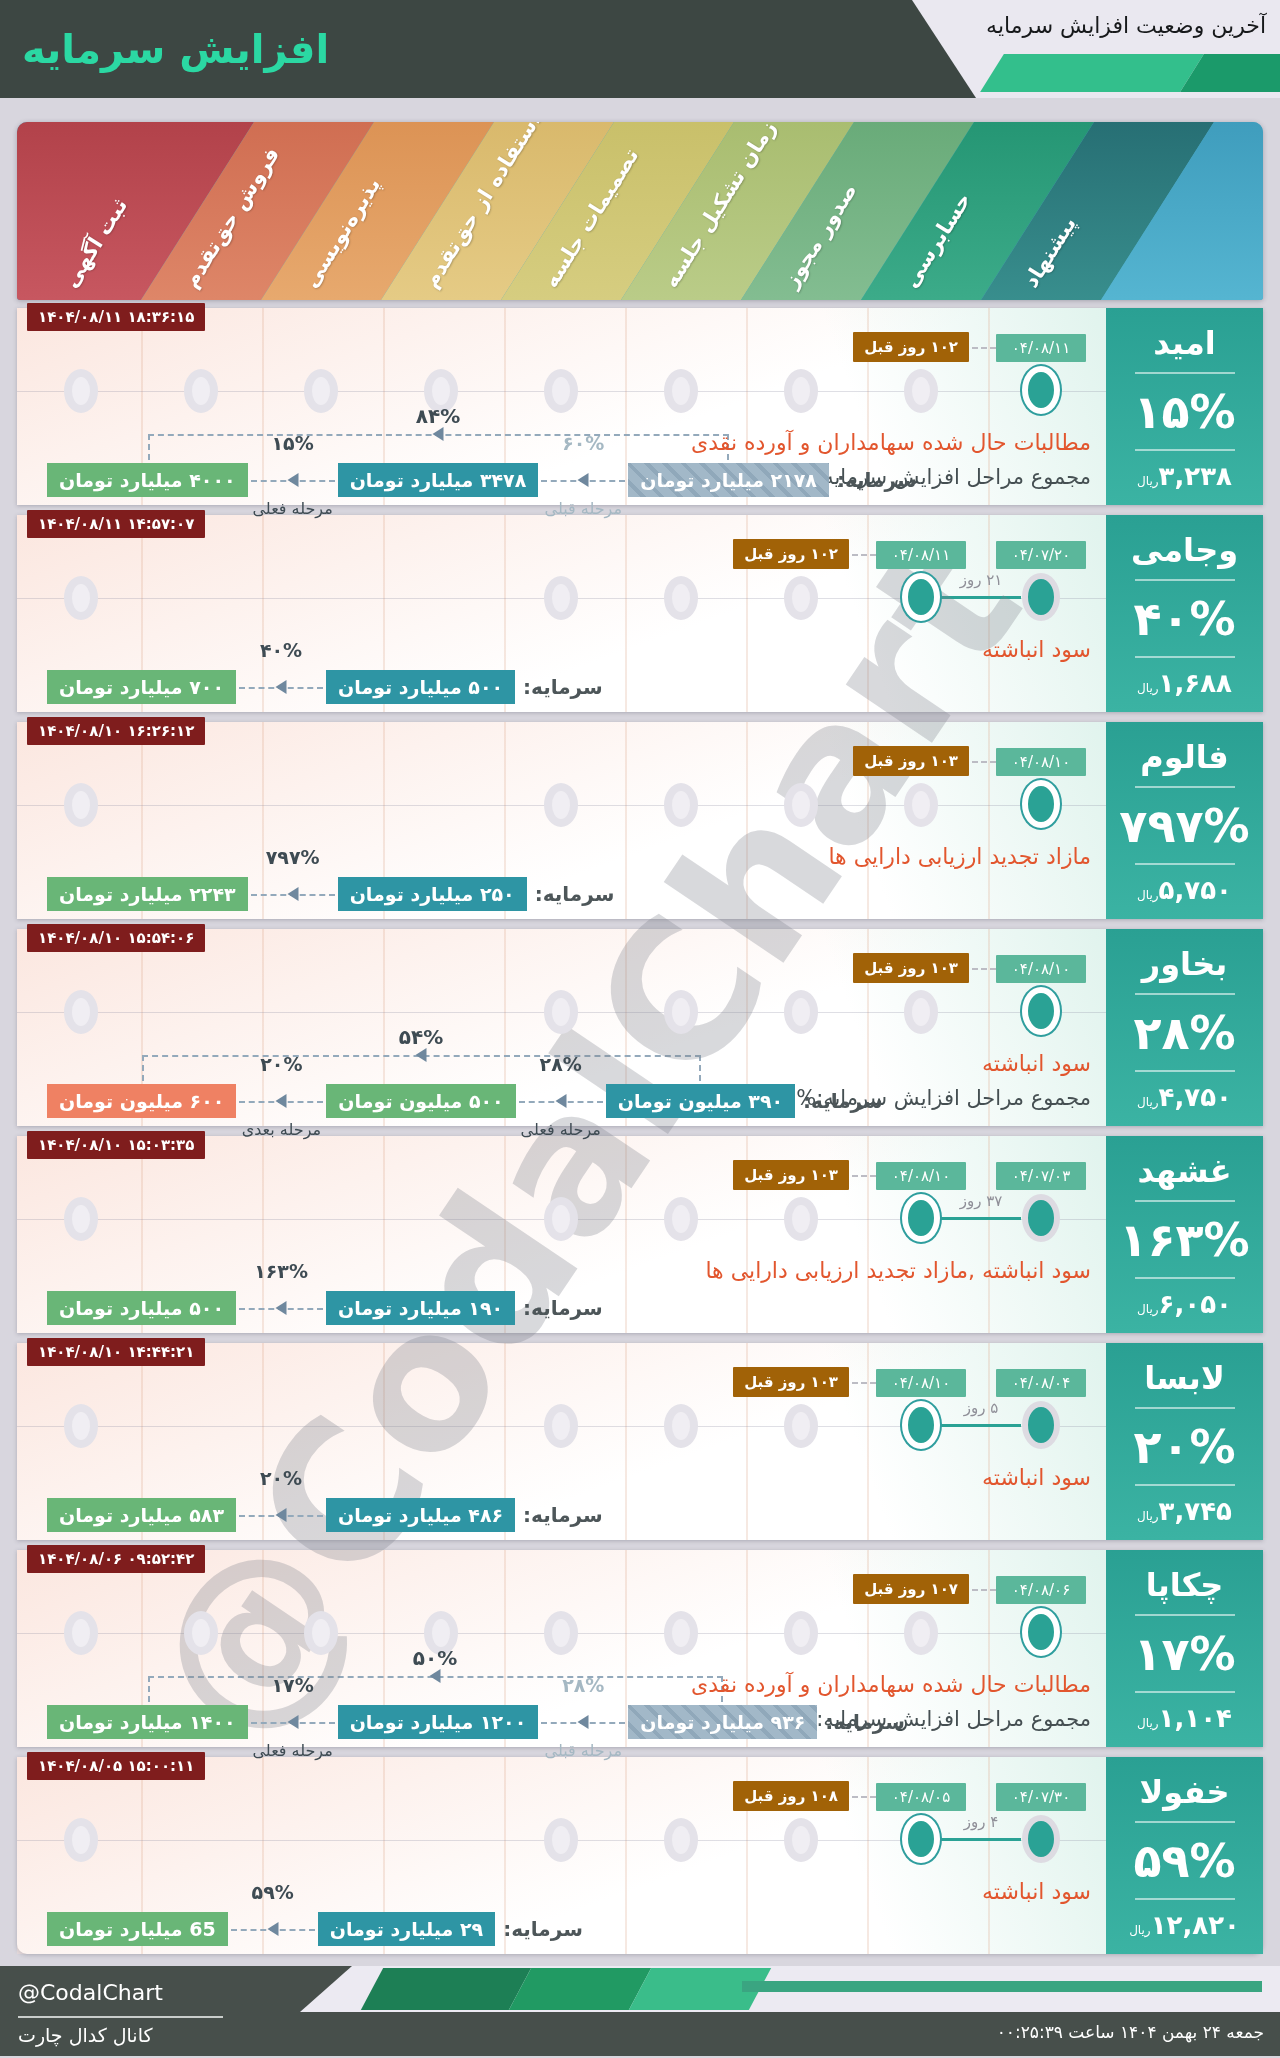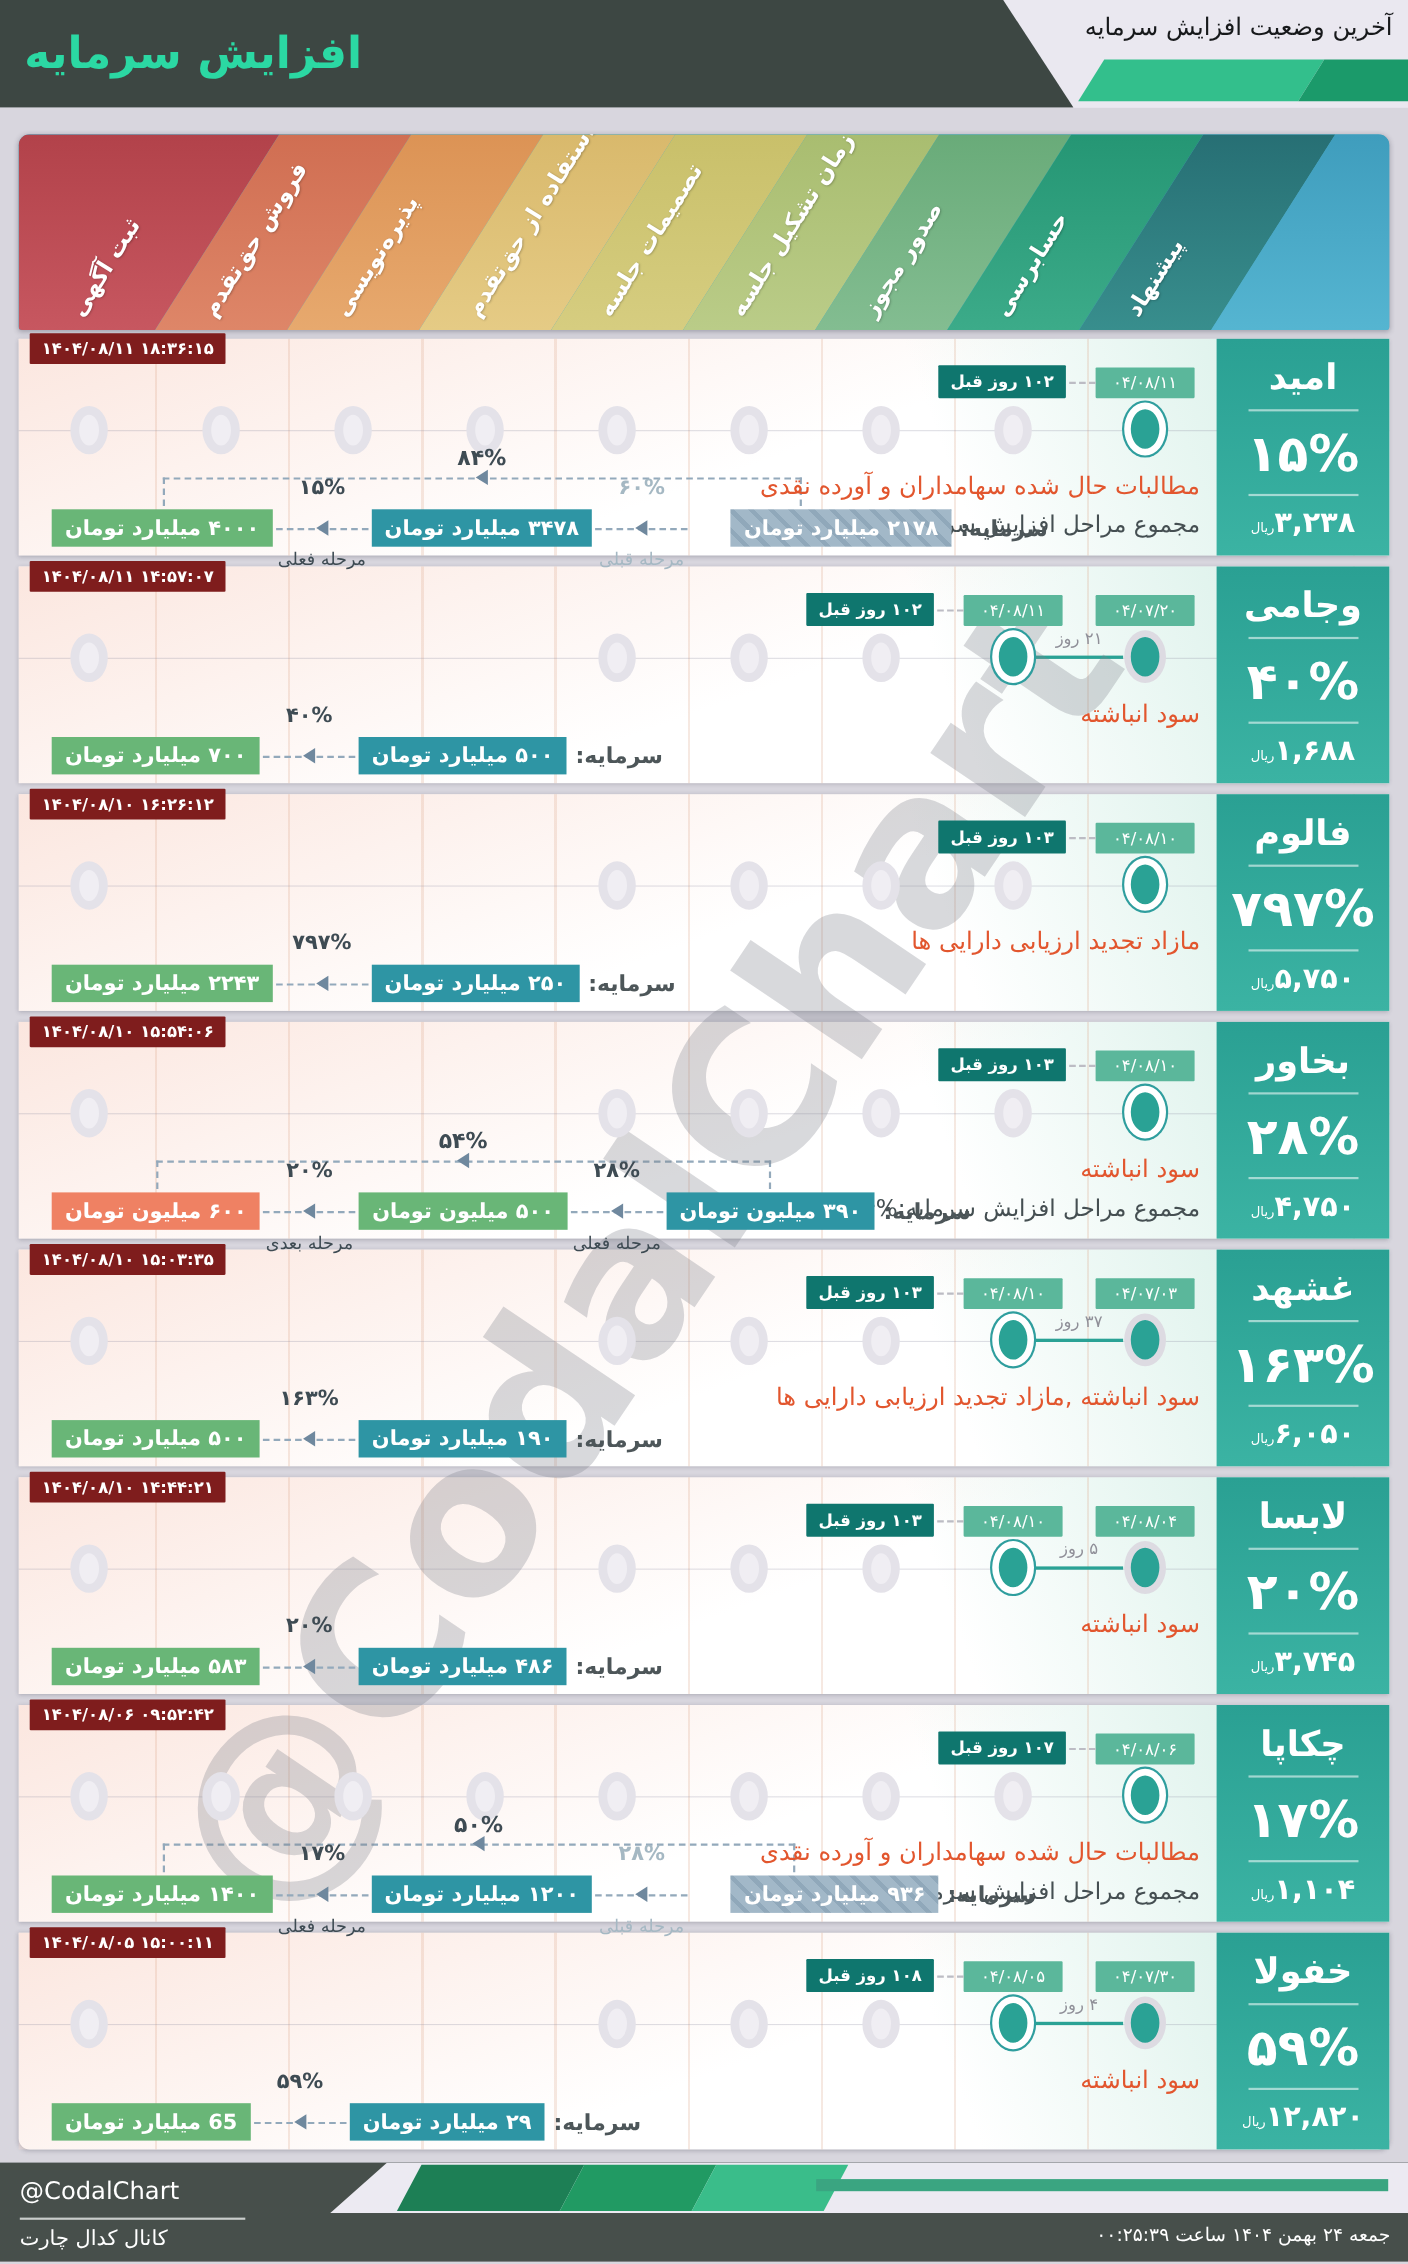--- a/index.html
+++ b/index.html
@@ -47,36 +47,36 @@
   .dot-gray { width:34px; height:44px; top:61px; background:#f0eef3; border:8px solid #e4e2e9; }
   .dot-cur  { width:38px; height:48px; top:58px; background:#2aa295; border:6px solid #fff;
               box-shadow:0 0 0 2px #2f9e9e; }
   .dot-org  { width:38px; height:48px; top:58px; background:#2aa295; border:6px solid #dddbe2; }
   .connector { position:absolute; top:81px; height:3px; background:#2aa295; z-index:2; }
   .days-between { position:absolute; top:56px; width:80px; text-align:center; font-size:15px;
                   color:#8f8f98; direction:rtl; z-index:3; }
 
   .date-badge { position:absolute; top:26px; width:90px; text-align:center; background:#5bb79b;
                 color:#fff; font-size:15px; padding:5px 0; direction:ltr; z-index:3; border-radius:1px; }
-  .days-badge { position:absolute; top:24px; background:#0f766e; color:#fff; font-size:15px;
+  .days-badge { position:absolute; top:24px; background:#a16207; color:#fff; font-size:15px;
                 font-weight:bold; padding:6px 11px; direction:rtl; z-index:3; border-radius:1px; white-space:nowrap; }
   .days-badge::after { content:""; position:absolute; right:-27px; top:50%; width:24px;
                        border-top:2px dashed #bcbcc4; }
 
   .desc { position:absolute; right:172px; top:122px; font-size:22px; color:#e2562e; direction:rtl;
           z-index:3; white-space:nowrap; }
   .total { position:absolute; right:172px; top:157px; font-size:21px; color:#454f52; direction:rtl;
            z-index:3; white-space:nowrap; }
 
   .chain { position:absolute; left:30px; bottom:8px; height:34px; display:flex; align-items:center;
            direction:rtl; z-index:3; }
   .cap-label { font-size:20px; color:#4d5659; font-weight:600; margin-left:8px; white-space:nowrap; }
   .vbox { height:34px; display:flex; align-items:center; padding:0 12px; color:#fff; font-size:19px;
           font-weight:bold; white-space:nowrap; direction:rtl; }
-  .vb-hatched { background:repeating-linear-gradient(45deg,#a2b8c8 0 9px,#90a8ba 9px 13px);margin-left:36px; }
+  .vb-hatched { background:repeating-linear-gradient(45deg,#a2b8c8 0 9px,#90a8ba 9px 13px); }
   .vb-teal  { background:#2e95a4; }
   .vb-green { background:#69b677; }
   .vb-coral { background:#ef8163; }
   .seg { position:relative; width:90px; height:34px; }
   .seg::after { content:""; position:absolute; left:3px; right:3px; top:50%; border-top:2px dashed #93a9bb; }
   .seg .arr { position:absolute; left:50%; top:50%; transform:translate(-50%,-50%); width:0; height:0;
               border-right:11px solid #6f889e; border-top:7px solid transparent; border-bottom:7px solid transparent; z-index:1; }
   .seg-pct { position:absolute; left:50%; transform:translateX(-50%); top:-31px; font-size:19px;
              font-weight:bold; color:#3e4b53; direction:ltr; }
   .seg-lab { position:absolute; left:50%; transform:translateX(-50%); top:36px; font-size:16px;

